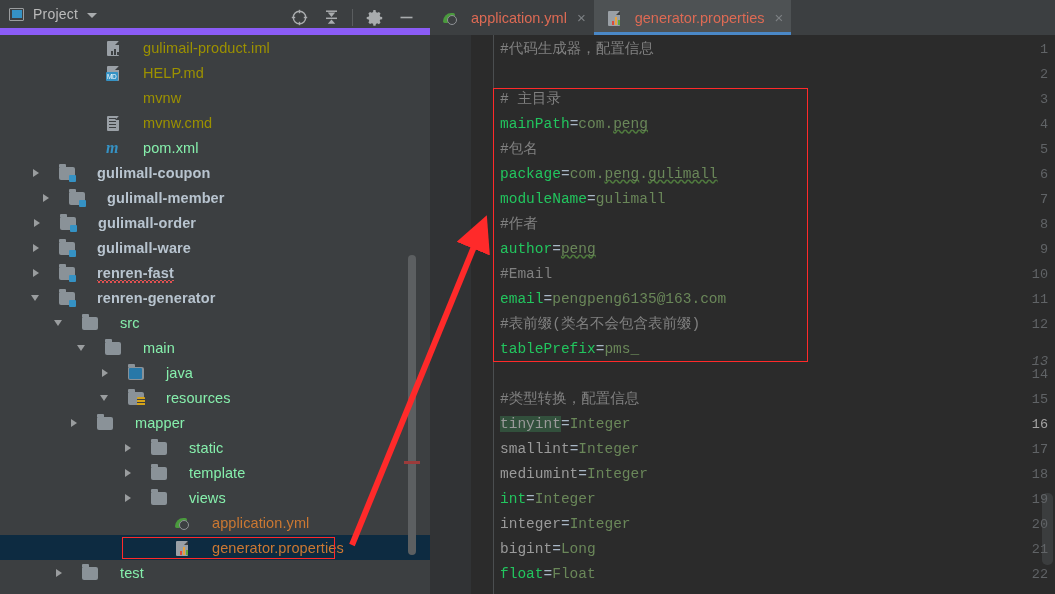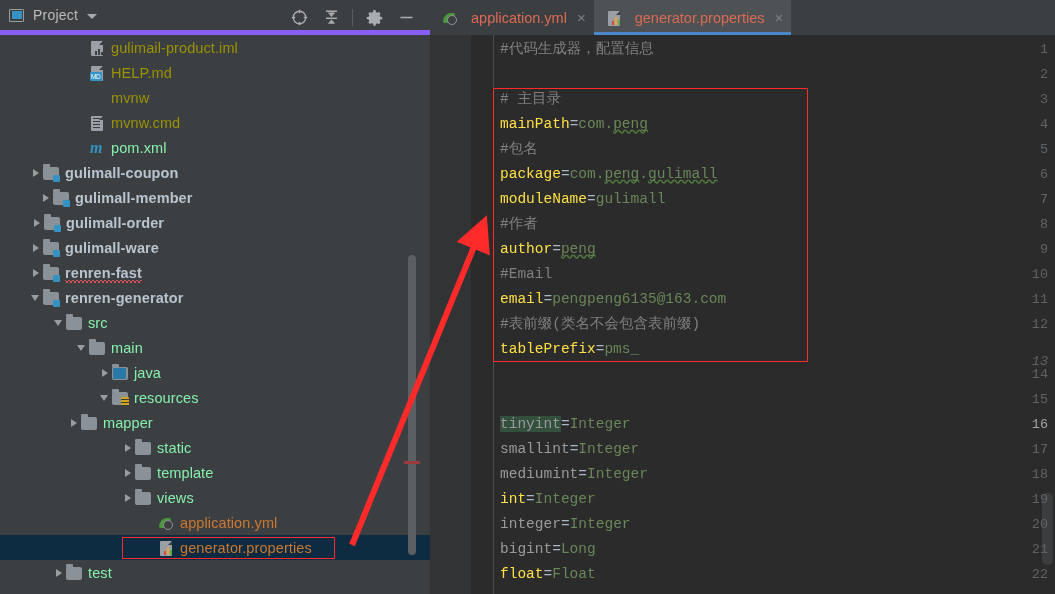--- a/index.html
+++ b/index.html
@@ -16,21 +16,21 @@
   #left-panel {
     position: absolute; left: 0; top: 0;
     width: 430px; height: 594px;
     background: #3c3f41;
     overflow: hidden;
   }
   #project-toolbar {
     position: relative;
     height: 35px; width: 430px;
     background: #3c3f41;
-    border-bottom: 5px solid #8b5cf6;
+    border-bottom: 7px solid #8b5cf6;
     display: flex; align-items: center;
   }
   #project-toolbar .pt-left { display: flex; align-items: center; padding-left: 9px; }
   .proj-icon {
     width: 15px; height: 13px;
     border: 1.6px solid #9a9d9f;
     background: #3c3f41;
     position: relative;
     border-radius: 1px;
   }
@@ -67,20 +67,21 @@
     width: 430px; height: 559px;
     background: #3c3f41;
     overflow: hidden;
   }
   .row {
     position: relative;
     height: 25px;
     display: flex; align-items: center;
     white-space: nowrap;
     cursor: default;
+    gap: 16px;
   }
   .row.selected { background: #0d2b41; }
   .arrow {
     width: 14px; height: 14px; flex: 0 0 14px;
     position: relative;
   }
   .arrow.closed::after {
     content: ""; position: absolute; left: 4px; top: 3px;
     border-left: 6px solid #9a9d9f;
     border-top: 4.5px solid transparent;
@@ -239,21 +240,21 @@
   }
   .ln.cur { color: #a4a3a3; }
   .cl {
     position: absolute; left: 70px;
     height: 25px; line-height: 25px;
     font-family: "Liberation Mono", "DejaVu Sans Mono", monospace;
     font-size: 14.5px;
     white-space: pre;
   }
   .cmt { color: #808080; }
-  .key { color: #fde047; }
+  .key { color: #22c55e; }
   .keyg { color: #9a9a9a; }
   .eq  { color: #a9b7c6; }
   .val { color: #6a8759; }
   .sel-hl { background: #32503c; }
   .wsq {
     text-decoration: underline;
     text-decoration-color: #4f7a3d;
     text-decoration-style: wavy;
     text-decoration-skip-ink: none;
   }
@@ -548,20 +549,21 @@
         <div class="cl" style="top: 227px;"><span class="cmt">#Email</span></div>
         <div class="ln" style="top: 252px;">11</div>
         <div class="cl" style="top: 252px;"><span class="key">email</span><span class="eq">=</span><span class="val">pengpeng6135@163.com</span></div>
         <div class="ln" style="top: 277px;">12</div>
         <div class="cl" style="top: 277px;"><span class="cmt">#表前缀(类名不会包含表前缀)</span></div>
         <div class="ln" style="top: 314px; font-style: italic;">13</div>
         <div class="cl" style="top: 302px;"><span class="key">tablePrefix</span><span class="eq">=</span><span class="val">pms_</span></div>
         <div class="ln" style="top: 327px;">14</div>
         <div class="cl" style="top: 327px;"></div>
         <div class="ln" style="top: 352px;">15</div>
+        <div class="cl" style="top: 352px;"><span class="cmt">#类型转换，配置信息</span></div>
         <div class="ln cur" style="top: 377px;">16</div>
         <div class="cl" style="top: 377px;"><span class="keyg sel-hl">tinyint</span><span class="eq">=</span><span class="val">Integer</span></div>
         <div class="ln" style="top: 402px;">17</div>
         <div class="cl" style="top: 402px;"><span class="keyg">smallint</span><span class="eq">=</span><span class="val">Integer</span></div>
         <div class="ln" style="top: 427px;">18</div>
         <div class="cl" style="top: 427px;"><span class="keyg">mediumint</span><span class="eq">=</span><span class="val">Integer</span></div>
         <div class="ln" style="top: 452px;">19</div>
         <div class="cl" style="top: 452px;"><span class="key">int</span><span class="eq">=</span><span class="val">Integer</span></div>
         <div class="ln" style="top: 477px;">20</div>
         <div class="cl" style="top: 477px;"><span class="keyg">integer</span><span class="eq">=</span><span class="val">Integer</span></div>

